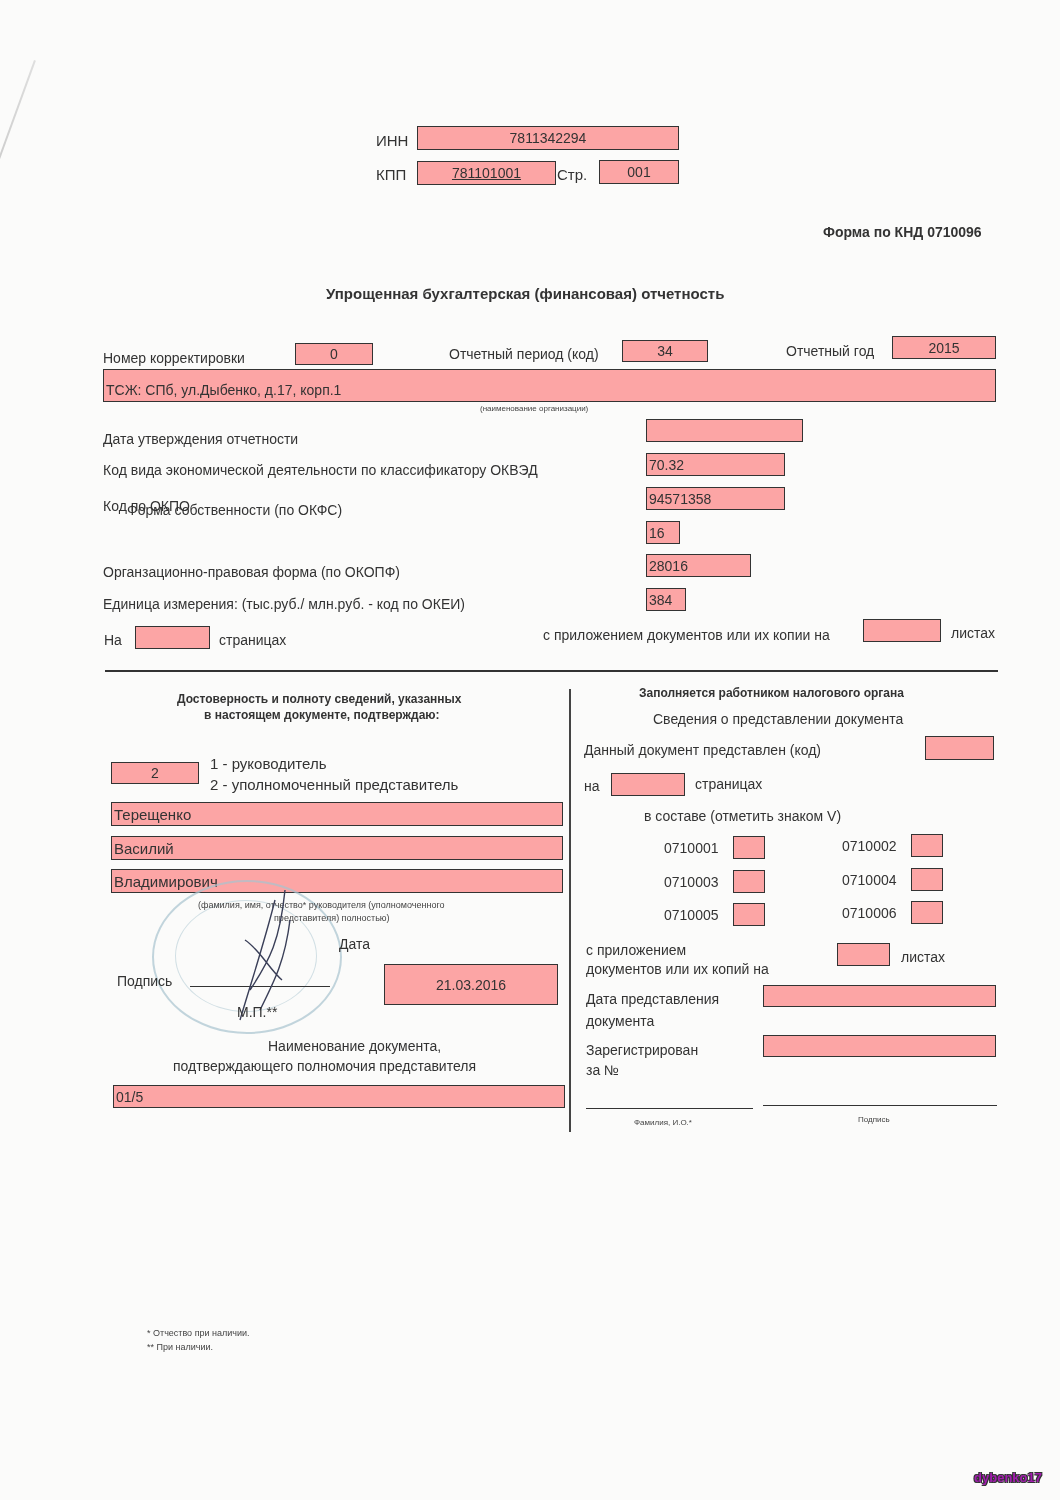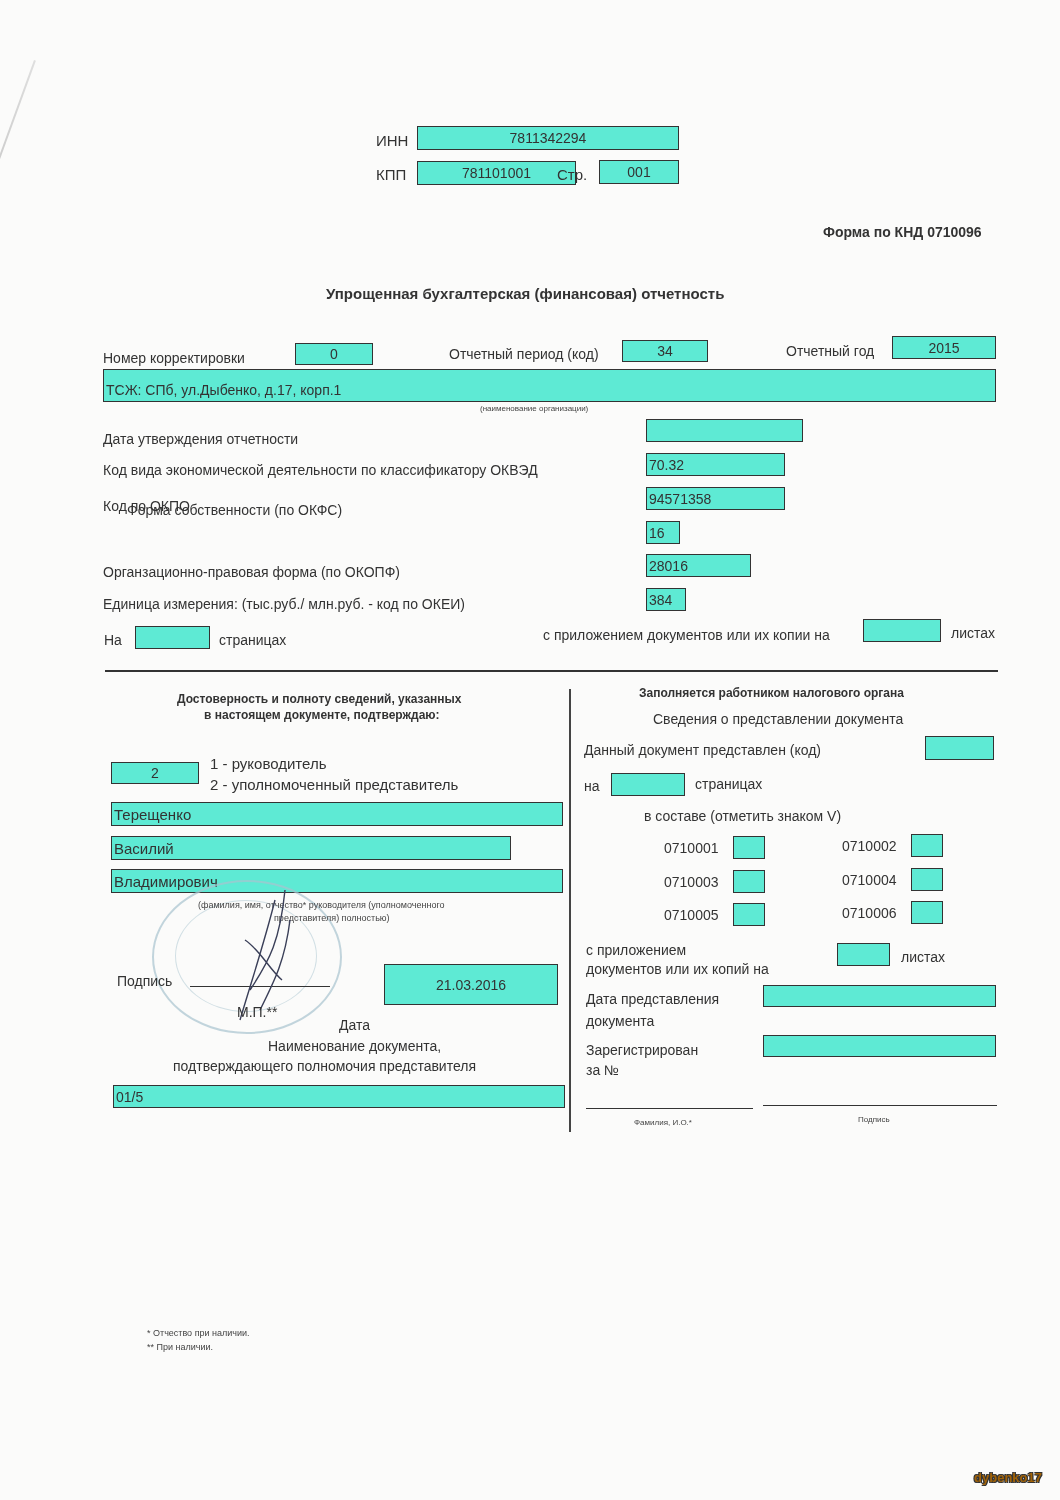--- a/index.html
+++ b/index.html
@@ -4,21 +4,21 @@
 <style>
   html, body { margin: 0; padding: 0; }
   body {
     width: 1060px; height: 1500px; position: relative; overflow: hidden;
     background: #fbfbfa;
     font-family: "Liberation Sans", "DejaVu Sans", sans-serif;
     color: #2a2a2a;
   }
   .abs { position: absolute; }
   .box {
-    position: absolute; border: 1.5px solid #333; background: #5eead4;
+    position: absolute; border: 1.5px solid #333; background: #fca5a5;
     box-sizing: border-box; font-size: 14px; color: #333;
     display: flex; align-items: center; overflow: hidden; white-space: nowrap;
   }
   .box.center { justify-content: center; }
   .box.left { justify-content: flex-start; padding-left: 2px; }
   .lbl { position: absolute; font-size: 14px; color: #333; white-space: nowrap; }
   .lbl-lg { position: absolute; font-size: 15px; color: #333; white-space: nowrap; }
   .bold { font-weight: bold; }
   .small { position: absolute; font-size: 9px; color: #444; white-space: nowrap; }
   .hline { position: absolute; height: 1.5px; background: #333; }
@@ -31,32 +31,32 @@
   .stamp {
     position: absolute; left: 152px; top: 880px; width: 186px; height: 150px;
     border: 2px solid #a8c3cf; border-radius: 50%; opacity: 0.7;
   }
   .stamp-inner {
     position: absolute; left: 175px; top: 900px; width: 140px; height: 110px;
     border: 1.5px solid #b6cdd6; border-radius: 50%; opacity: 0.6;
   }
   .watermark {
     position: absolute; right: 18px; top: 1470px; font-size: 13px; font-weight: bold;
-    color: #a16207; text-shadow: -1px -1px 0 #333, 1px -1px 0 #333, -1px 1px 0 #333, 1px 1px 0 #333;
+    color: #a21caf; text-shadow: -1px -1px 0 #333, 1px -1px 0 #333, -1px 1px 0 #333, 1px 1px 0 #333;
   }
 </style>
 </head>
 <body>
 
 <div class="scan-edge"></div>
 
 <span class="lbl-lg" style="left:376px;top:132px;">ИНН</span>
 <div class="box center" style="left:417px;top:126px;width:262px;height:24px;">7811342294</div>
 <span class="lbl-lg" style="left:376px;top:166px;">КПП</span>
-<div class="box center" style="left:417px;top:161px;width:159px;height:24px;">781101001</div>
+<div class="box center" style="left:417px;top:161px;width:139px;height:24px;text-decoration:underline;">781101001</div>
 <span class="lbl-lg" style="left:557px;top:166px;">Стр.</span>
 <div class="box center" style="left:599px;top:160px;width:80px;height:24px;">001</div>
 
 <span class="lbl bold" style="left:823px;top:224px;font-size:14px;">Форма по КНД 0710096</span>
 <span class="lbl bold" style="left:326px;top:285px;font-size:15px;">Упрощенная бухгалтерская (финансовая) отчетность</span>
 
 <span class="lbl" style="left:103px;top:350px;">Номер корректировки</span>
 <div class="box center" style="left:295px;top:343px;width:78px;height:22px;">0</div>
 <span class="lbl" style="left:449px;top:346px;">Отчетный период (код)</span>
 <div class="box center" style="left:622px;top:340px;width:86px;height:22px;">34</div>
@@ -95,35 +95,35 @@
 <div class="vline" style="left:569px;top:689px;height:443px;"></div>
 
 <span class="lbl bold" style="left:177px;top:692px;font-size:12px;">Достоверность и полноту сведений, указанных</span>
 <span class="lbl bold" style="left:204px;top:708px;font-size:12px;">в настоящем документе, подтверждаю:</span>
 
 <div class="box center" style="left:111px;top:762px;width:88px;height:22px;">2</div>
 <span class="lbl-lg" style="left:210px;top:755px;">1 - руководитель</span>
 <span class="lbl-lg" style="left:210px;top:776px;">2 - уполномоченный представитель</span>
 
 <div class="box left" style="left:111px;top:802px;width:452px;height:24px;font-size:15px;">Терещенко</div>
-<div class="box left" style="left:111px;top:836px;width:400px;height:24px;font-size:15px;">Василий</div>
+<div class="box left" style="left:111px;top:836px;width:452px;height:24px;font-size:15px;">Василий</div>
 <div class="box left" style="left:111px;top:869px;width:452px;height:24px;font-size:15px;">Владимирович</div>
 
 <div class="stamp"></div>
 <div class="stamp-inner"></div>
 
 <span class="small" style="left:198px;top:900px;">(фамилия, имя, отчество* руководителя (уполномоченного</span>
 <span class="small" style="left:274px;top:913px;">представителя) полностью)</span>
 
 <span class="lbl" style="left:117px;top:973px;">Подпись</span>
 <div class="hline" style="left:190px;top:986px;width:140px;height:1px;"></div>
 <svg class="abs" style="left:230px;top:880px;" width="70" height="150">
   <path d="M10 140 C 25 90, 35 60, 45 20 M20 110 C 40 80, 50 60, 55 10 M30 130 C 45 100, 55 80, 60 40 M15 60 C 30 70, 40 90, 52 100" stroke="#3a3f58" stroke-width="1.4" fill="none"></path>
 </svg>
-<span class="lbl" style="left:339px;top:1017px;text-align:right;">Дата</span>
+<span class="lbl" style="left:339px;top:936px;text-align:right;">Дата</span>
 <div class="box center" style="left:384px;top:964px;width:174px;height:41px;">21.03.2016</div>
 
 <span class="lbl" style="left:237px;top:1004px;">М.П.**</span>
 <span class="lbl" style="left:244px;top:1038px;margin-left:24px;">Наименование документа,</span>
 <span class="lbl" style="left:173px;top:1058px;">подтверждающего полномочия представителя</span>
 <div class="box left" style="left:113px;top:1085px;width:452px;height:23px;">01/5</div>
 
 <span class="lbl bold" style="left:639px;top:686px;font-size:12px;">Заполняется работником налогового органа</span>
 <span class="lbl" style="left:653px;top:711px;">Сведения о представлении документа</span>
 <span class="lbl" style="left:584px;top:742px;">Данный документ представлен (код)</span>

